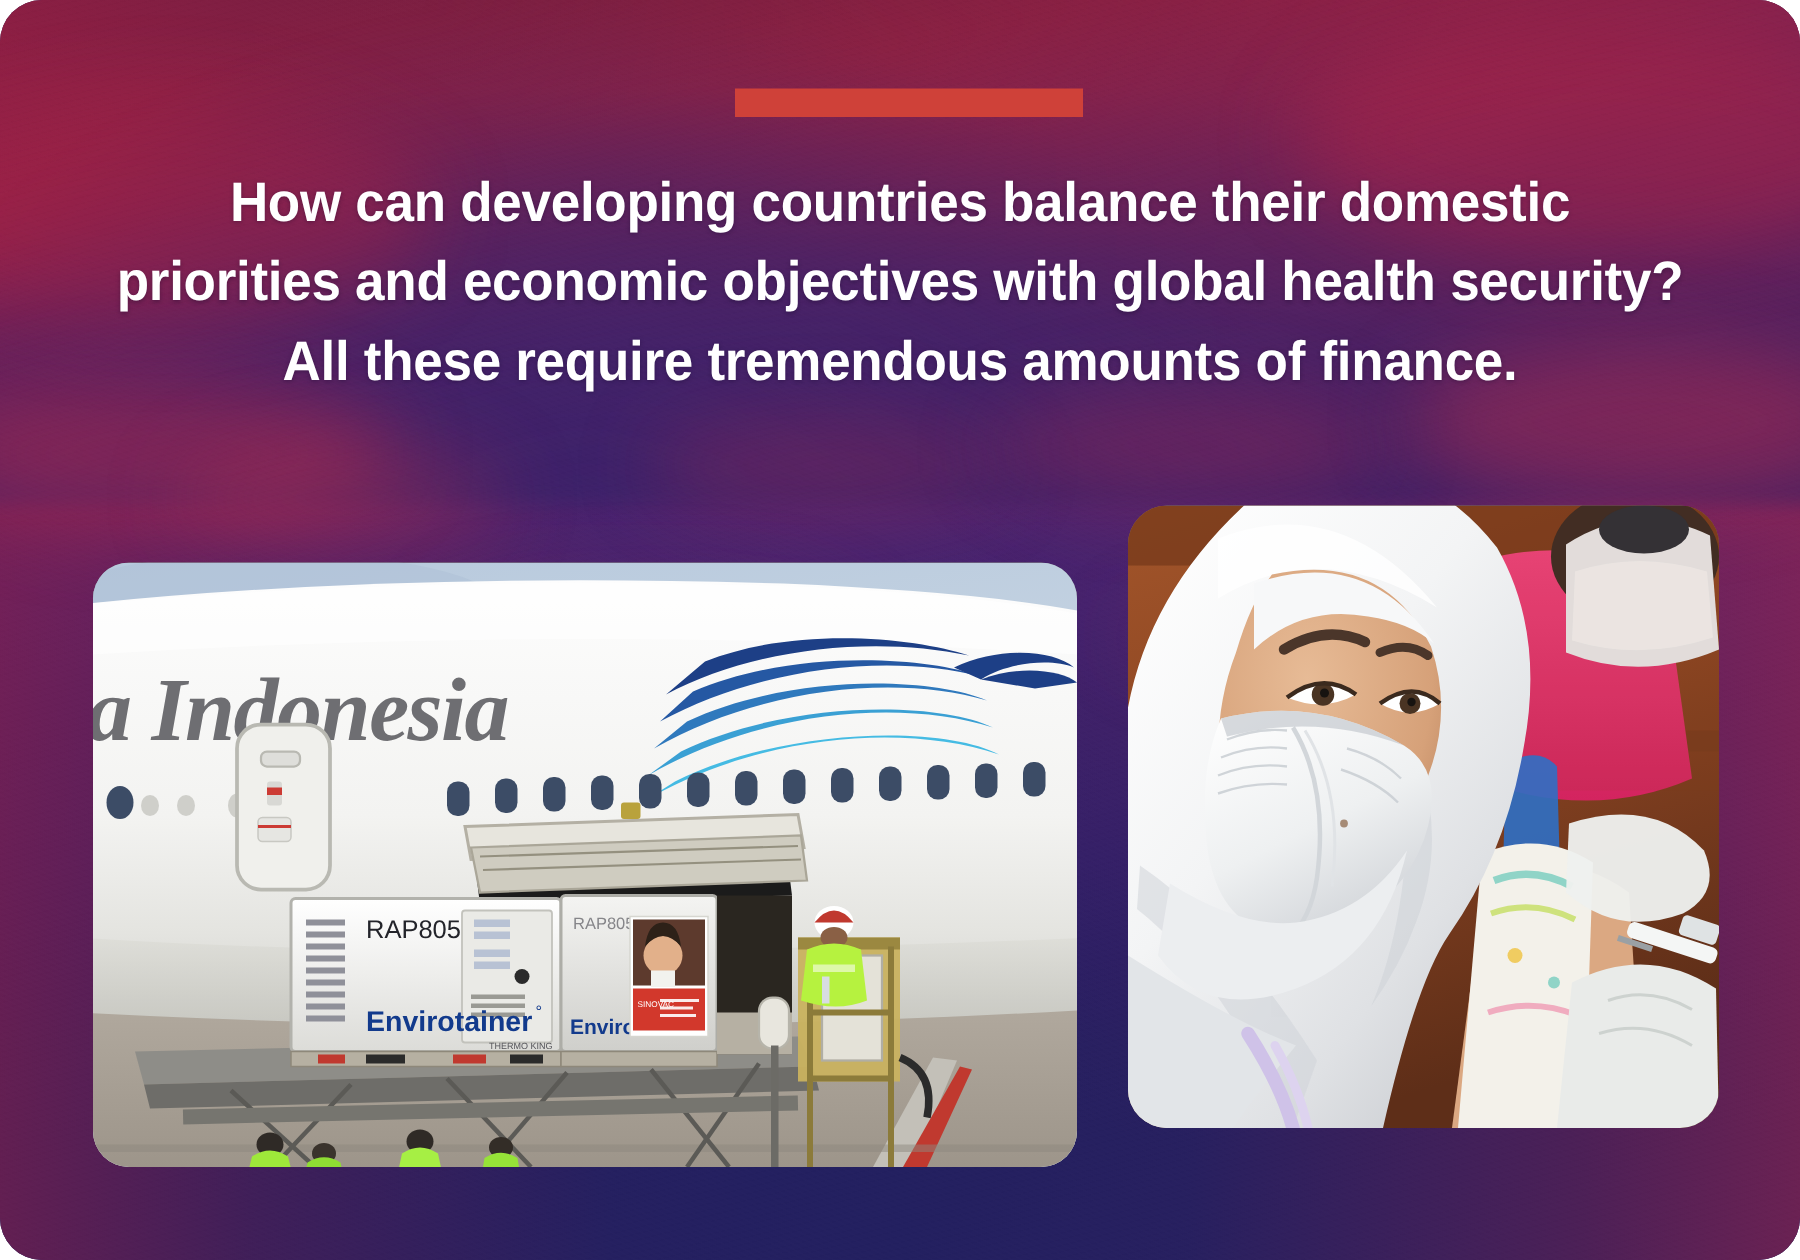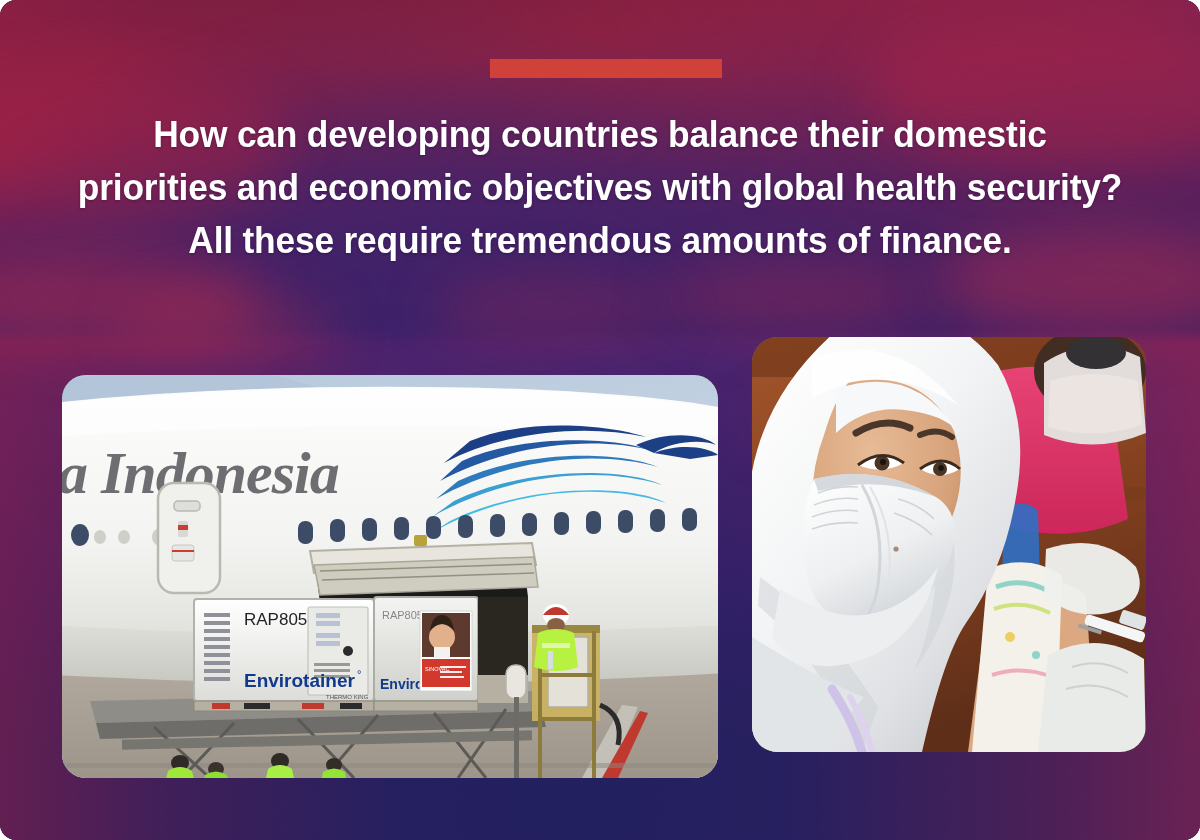--- a/index.html
+++ b/index.html
@@ -7,21 +7,21 @@
     width:1200px; height:840px;
     background:#ffffff;
     font-family:"Liberation Sans", sans-serif;
     overflow:hidden;
   }
 
   
   .card {
     position:relative;
     width:1200px; height:840px;
-    border-radius:16px;
+    border-radius:28px;
     overflow:hidden;
     background:#2c2060;
   }
 
   
   .bg-base {
     position:absolute; inset:0;
     background:linear-gradient(
       180deg,
       #7d1f3f 0%,

